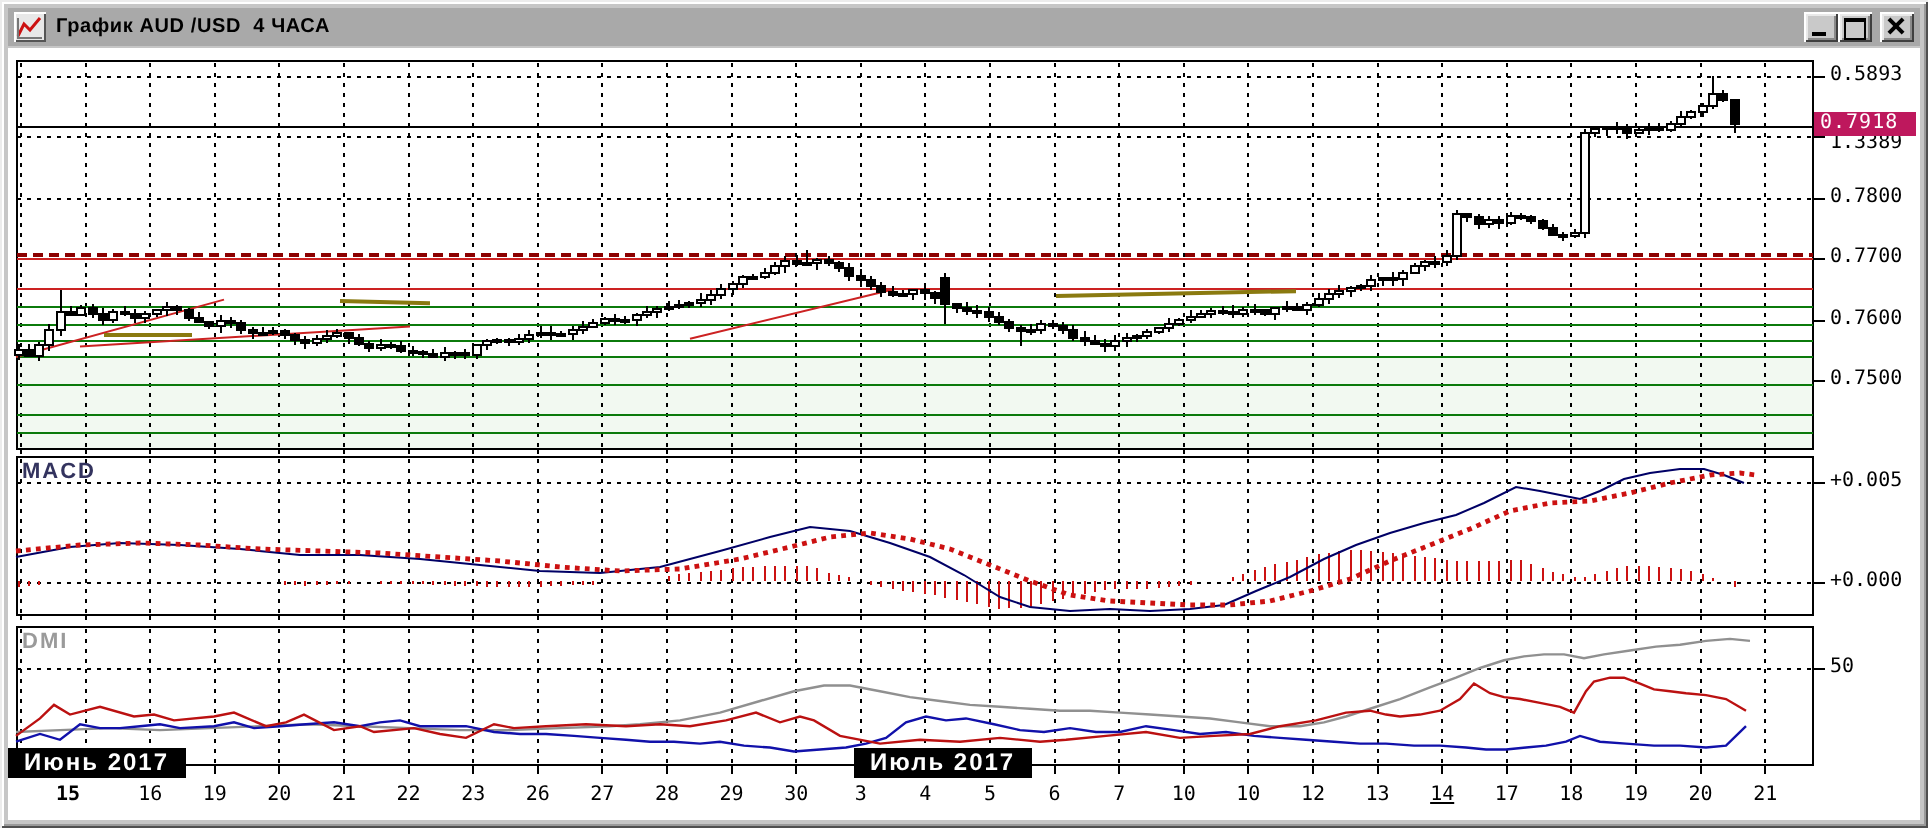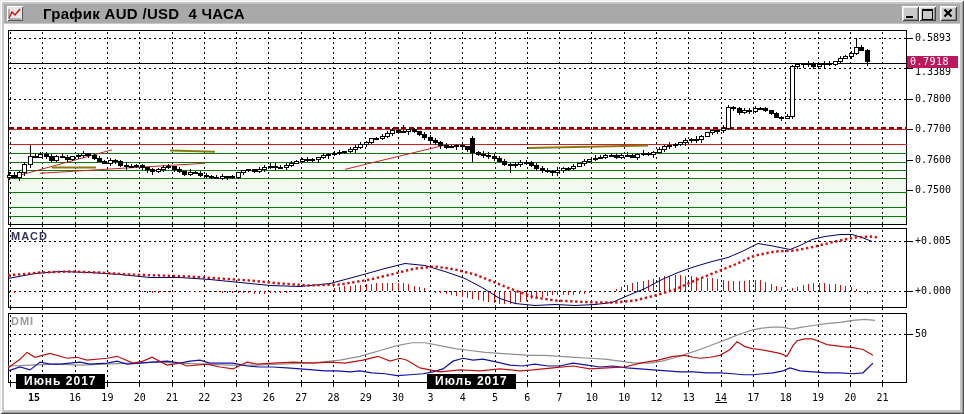--- a/index.html
+++ b/index.html
@@ -3,21 +3,21 @@
 <meta charset="utf-8">
 <style>
   html,body{margin:0;padding:0;background:#d8d8d8;}
   .screen{position:relative;width:964px;height:414px;font-family:"Liberation Sans",sans-serif;
     background:#c6c6c6;box-shadow:inset 1px 1px 0 #ececec, inset -1px -1px 0 #505050,
     inset 2px 2px 0 #ffffff, inset -2px -2px 0 #9a9a9a;overflow:hidden;}
   .titlebar{position:absolute;left:4px;top:4px;right:4px;height:19px;background:#a9a9a9;
     display:flex;align-items:center;}
   .title-icon{width:16px;height:15px;margin-left:3px;background:#e8e8e8;
     box-shadow:inset 1px 1px 0 #fff, inset -1px -1px 0 #555;display:inline-block;}
-  .title-text{margin-left:20px;font-size:15px;font-weight:bold;color:#000;letter-spacing:0.3px;white-space:pre;}
+  .title-text{margin-left:5px;font-size:10px;font-weight:bold;color:#000;letter-spacing:0.3px;white-space:pre;}
   .controls{position:absolute;right:3px;top:2px;display:flex;}
   .wbtn{width:17px;height:15px;background:#c9c9c9;border:none;padding:0;margin:0;position:relative;
     box-shadow:inset 1px 1px 0 #fff, inset -1px -1px 0 #404040, inset 2px 2px 0 #e9e9e9, inset -2px -2px 0 #8a8a8a;}
   .wbtn.gap{margin-left:4px;}
   .g-min{position:absolute;left:4px;bottom:3px;width:7px;height:2px;background:#000;}
   .g-max{position:absolute;left:3px;top:3px;width:9px;height:8px;border:1px solid #000;border-top-width:2px;}
   .g-x1,.g-x2{position:absolute;left:3px;top:6px;width:10px;height:2px;background:#000;}
   .g-x1{transform:rotate(45deg);} .g-x2{transform:rotate(-45deg);}
   .client{position:absolute;left:4px;top:24px;right:4px;bottom:4px;background:#ffffff;}
   svg#chart-svg{position:absolute;left:0;top:0;pointer-events:none;}
@@ -752,21 +752,21 @@
 
   <div class="panel-hotzone" style="top:30px;height:194px;"></div>
   <div class="panel-hotzone" style="top:228px;height:79px;"></div>
   <div class="panel-hotzone" style="top:313px;height:69px;"></div>
 
   <div class="panel-label macd">MACD</div>
   <div class="panel-label dmi">DMI</div>
 
   <div class="price-badge">0.7918</div>
 
-  <div class="month-box" style="left:16px;">Июнь 2017</div>
+  <div class="month-box" style="left:4px;">Июнь 2017</div>
   <div class="month-box" style="left:427px;">Июль 2017</div>
 
   <div id="gen-labels">
       <div class="lbl " style="left: 915px; top: 31.7px;">0.5893</div>
       <div class="lbl " style="left: 915px; top: 65.67px;">1.3389</div>
       <div class="lbl " style="left: 915px; top: 92.64px;">0.7800</div>
       <div class="lbl " style="left: 915px; top: 123.11px;">0.7700</div>
       <div class="lbl " style="left: 915px; top: 153.58px;">0.7600</div>
       <div class="lbl " style="left: 915px; top: 184.05px;">0.7500</div>
       <div class="lbl " style="left: 915px; top: 234.5px;">+0.005</div>

